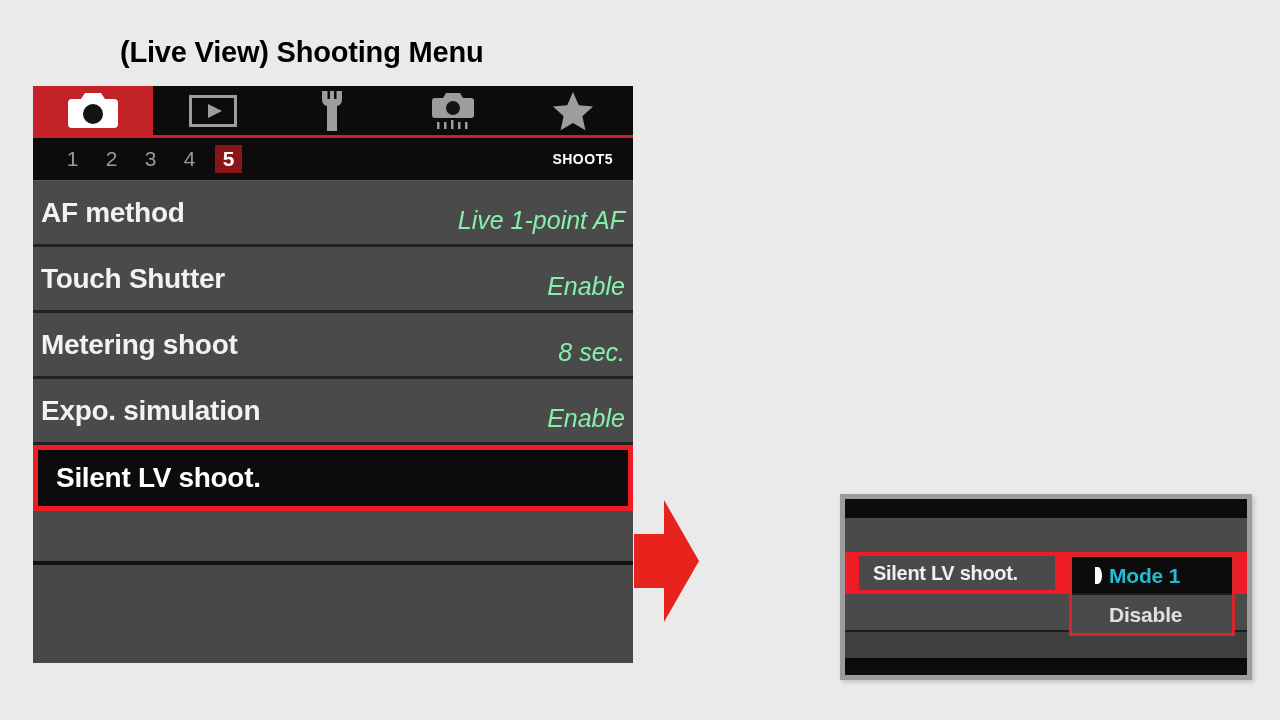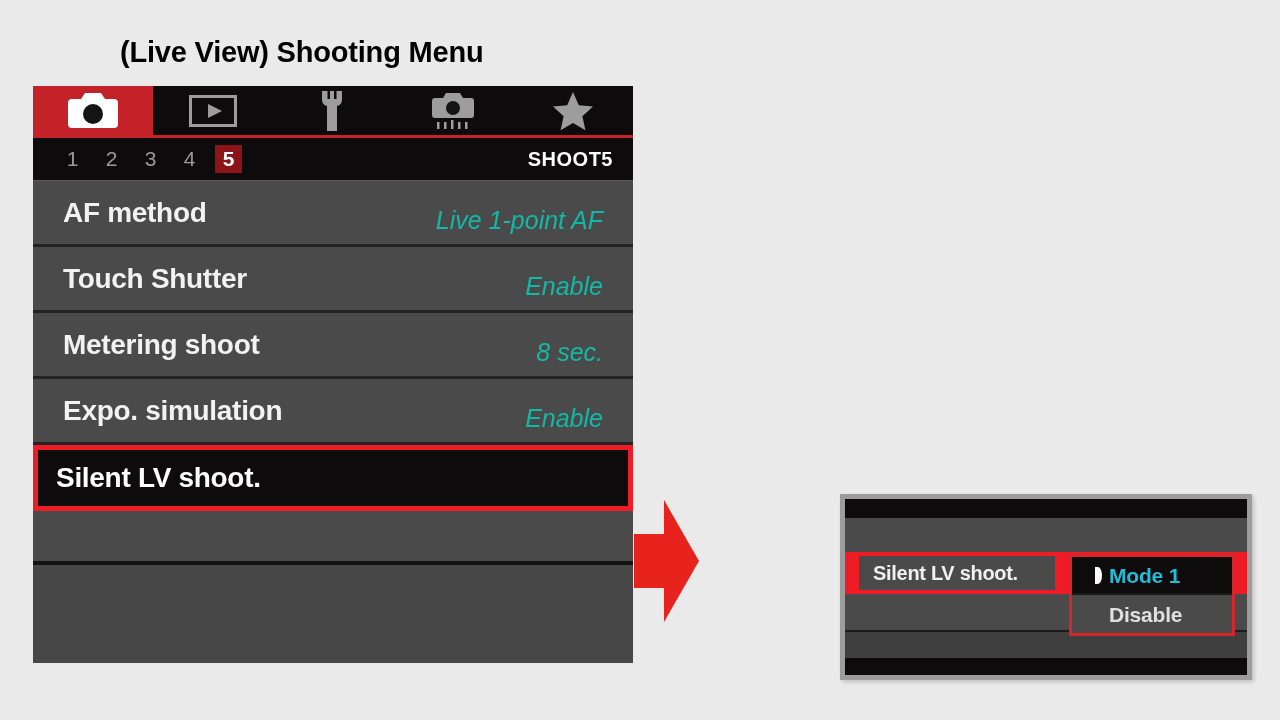--- a/index.html
+++ b/index.html
@@ -68,48 +68,48 @@
   .page-num.sel {
     background: #8c1419;
     color: #fff;
     font-weight: bold;
     width: 27px;
     height: 28px;
     margin-left: 6px;
   }
   .shoot-label {
     margin-left: auto;
-    font-size: 20px;
+    font-size: 14px;
     font-weight: bold;
     color: #ffffff;
     letter-spacing: 0.5px;
   }
 
   
   .rows { position: relative; }
   .menu-row {
     height: 66px;
     background: #4a4a4a;
     border-bottom: 3px solid #232323;
     display: flex;
     align-items: center;
-    padding: 0 30px;
+    padding: 0 8px;
     position: relative;
   }
   .menu-row .label {
     font-size: 28px;
     font-weight: bold;
     color: #f2f2f2;
     letter-spacing: -0.3px;
   }
   .menu-row .value {
     margin-left: auto;
     font-size: 25px;
     font-style: italic;
-    color: #14b8a6;
+    color: #86efac;
     margin-top: 16px;
   }
   .hl-wrap {
     position: relative;
     padding: 5px 5px;
     background: #ee1c25;
   }
   .hl-inner {
     height: 56px;
     background: #0d0b0b;

